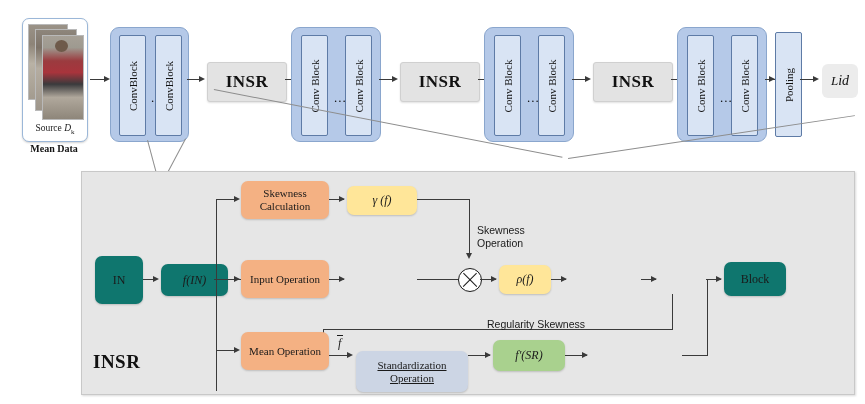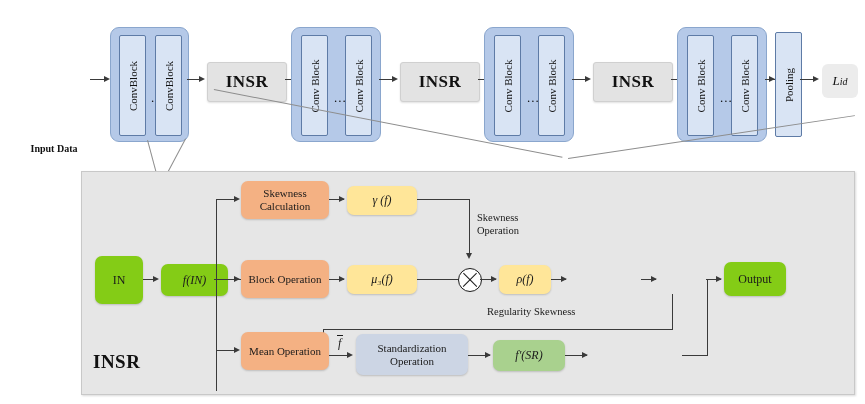--- a/index.html
+++ b/index.html
@@ -147,21 +147,21 @@
     position: absolute;
     top: 64px; left: 822px;
     width: 36px; height: 34px;
     background: #ececec;
     border-radius: 6px;
     display: flex; align-items: center; justify-content: center;
     font-size: 13px; color: #111;
     font-family: "Liberation Serif", serif;
     font-style: italic;
   }
-  .lid-chip sub { font-size: 10px; font-style: italic; }
+  .lid-chip sub { font-size: 14px; font-style: italic; }
 
   
   .detail-panel {
     position: absolute;
     left: 81px; top: 171px;
     width: 772px; height: 222px;
     background: #e6e6e6;
     border: 1px solid #c8c8c8;
     box-shadow: 1px 1px 2px rgba(0,0,0,.15);
   }
@@ -182,21 +182,21 @@
     display: flex;
     align-items: center;
     justify-content: center;
     text-align: center;
     font-family: "Liberation Serif", serif;
     font-size: 11px;
     line-height: 1.18;
     color: #1a1a1a;
     box-shadow: 0 1px 2px rgba(0,0,0,.18);
   }
-  .n-blue   { background: #84cc16; }
+  .n-blue   { background: #0f766e; }
   .n-orange { background: #f4b183; }
   .n-yellow { background: #ffe699; }
   .n-green  { background: #a9d18e; }
   .n-slate  { background: #ccd5e4; }
   .node .math { font-style: italic; }
 
   
   .hline { position: absolute; height: 1.4px; background: #3a3a3a; }
   .vline { position: absolute; width: 1.4px; background: #3a3a3a; }
   .arrowR {
@@ -230,25 +230,26 @@
     left: 50%; top: 50%;
     width: 19px; height: 1.4px;
     background: #1a1a1a;
   }
   .mult::before { transform: translate(-50%,-50%) rotate(45deg); }
   .mult::after  { transform: translate(-50%,-50%) rotate(-45deg); }
 
   
   .annot {
     position: absolute;
-    font-family: Liberation Serif, serif;
+    font-family: Liberation Sans, sans-serif;
     font-size: 10.5px;
     line-height: 1.2;
     color: #1a1a1a;
     white-space: pre-line;
+    margin-top: 12px;
   }
   .fbar {
     position: absolute;
     font-family: "Liberation Serif", serif;
     font-style: italic;
     font-size: 12px;
     color: #1a1a1a;
   }
   .fbar .bar {
     display: inline-block;
@@ -259,21 +260,29 @@
     position: absolute;
     left: -1px; right: -2px; top: -1px;
     height: 1px; background: #1a1a1a;
   }
 </style>
 </head>
 <body>
 
 <div id="canvas">
 
-  <div class="input-caption">Input Data</div>
+  <div class="input-card">
+    <div class="photo-stack">
+      <div class="photo ph1"></div>
+      <div class="photo ph2"></div>
+      <div class="photo ph3"></div>
+    </div>
+    <div class="src-label"><span>Source </span><i>D</i><sub>k</sub></div>
+  </div>
+  <div class="input-caption">Mean Data</div>
 
   <div class="hline" style="left:90px; top:79px; width:16px;"></div>
   <div class="arrowR" style="left:104px; top:75.5px;"></div>
 
   <div class="conv-group" style="left:110px; width:77px;">
     <div class="conv-block" style="left:8px;">
         <span>ConvBlock</span>
       </div>
     <div class="dots" style="left:40px;">...</div>
     <div class="conv-block" style="left:44px;">
@@ -385,27 +394,24 @@
       <span class="math">γ (f)</span>
     </div>
 
   <div class="hline" style="left:417px; top:199px; width:53px;"></div>
   <div class="vline" style="left:468.6px; top:199px; height:57px;"></div>
   <div class="arrowD" style="left:465.8px; top:253px;"></div>
 
   <div class="annot" style="left:477px; top:212px;">Skewness
 Operation</div>
 
-  <div class="node n-orange" style="left:241px; top:260px; width:88px; height:38px;">Block
+  <div class="node n-orange" style="left:241px; top:260px; width:88px; height:38px;">Input
 Operation</div>
   <div class="hline" style="left:329px; top:279px; width:15px;"></div>
   <div class="arrowR" style="left:339px; top:275.5px;"></div>
-  <div class="node n-yellow" style="left:347px; top:265px; width:70px; height:29px; font-size:12px;">
-      <span class="math">μ₃(f)</span>
-    </div>
 
   <div class="hline" style="left:417px; top:279px; width:41px;"></div>
   <div class="mult" style="left:458px; top:268px;"></div>
   <div class="hline" style="left:480px; top:279px; width:16px;"></div>
   <div class="arrowR" style="left:491px; top:275.5px;"></div>
 
   <div class="node n-yellow" style="left:499px; top:265px; width:52px; height:29px; font-size:12px;">
       <span class="math">ρ(f)</span>
     </div>
   <div class="hline" style="left:551px; top:279px; width:15px;"></div>
@@ -419,32 +425,32 @@
   <div class="arrowD" style="left:320.2px; top:344px;"></div>
 
   <div class="annot" style="left:487px; top:306px;">Regularity Skewness</div>
 
   <div class="node n-orange" style="left:241px; top:332px; width:88px; height:38px;">Mean
 Operation</div>
   <div class="fbar" style="left:338px; top:336px;"><span class="bar">f</span></div>
   <div class="hline" style="left:329px; top:355px; width:22px;"></div>
   <div class="arrowR" style="left:347px; top:351.5px;"></div>
 
-  <div class="node n-slate" style="left:356px; top:334px; width:112px; height:41px;">Standardization
+  <div class="node n-slate" style="left:356px; top:351px; width:112px; height:41px;text-decoration:underline;">Standardization
 Operation</div>
   <div class="hline" style="left:468px; top:355px; width:22px;"></div>
   <div class="arrowR" style="left:485px; top:351.5px;"></div>
 
   <div class="node n-green" style="left:493px; top:340px; width:72px; height:31px; font-size:12px;">
       <span class="math">f′(SR)</span>
     </div>
   <div class="hline" style="left:565px; top:355px; width:22px;"></div>
   <div class="arrowR" style="left:582px; top:351.5px;"></div>
 
 
   <div class="hline" style="left:682px; top:355px; width:26px;"></div>
   <div class="vline" style="left:706.6px; top:279px; height:76px;"></div>
   <div class="hline" style="left:706px; top:279px; width:15px;"></div>
   <div class="arrowR" style="left:716px; top:275.5px;"></div>
 
-  <div class="node n-blue" style="left:724px; top:262px; width:62px; height:34px; font-size:12px;">Output</div>
+  <div class="node n-blue" style="left:724px; top:262px; width:62px; height:34px; font-size:12px;">Block</div>
 
 </div>
 
 </body></html>

